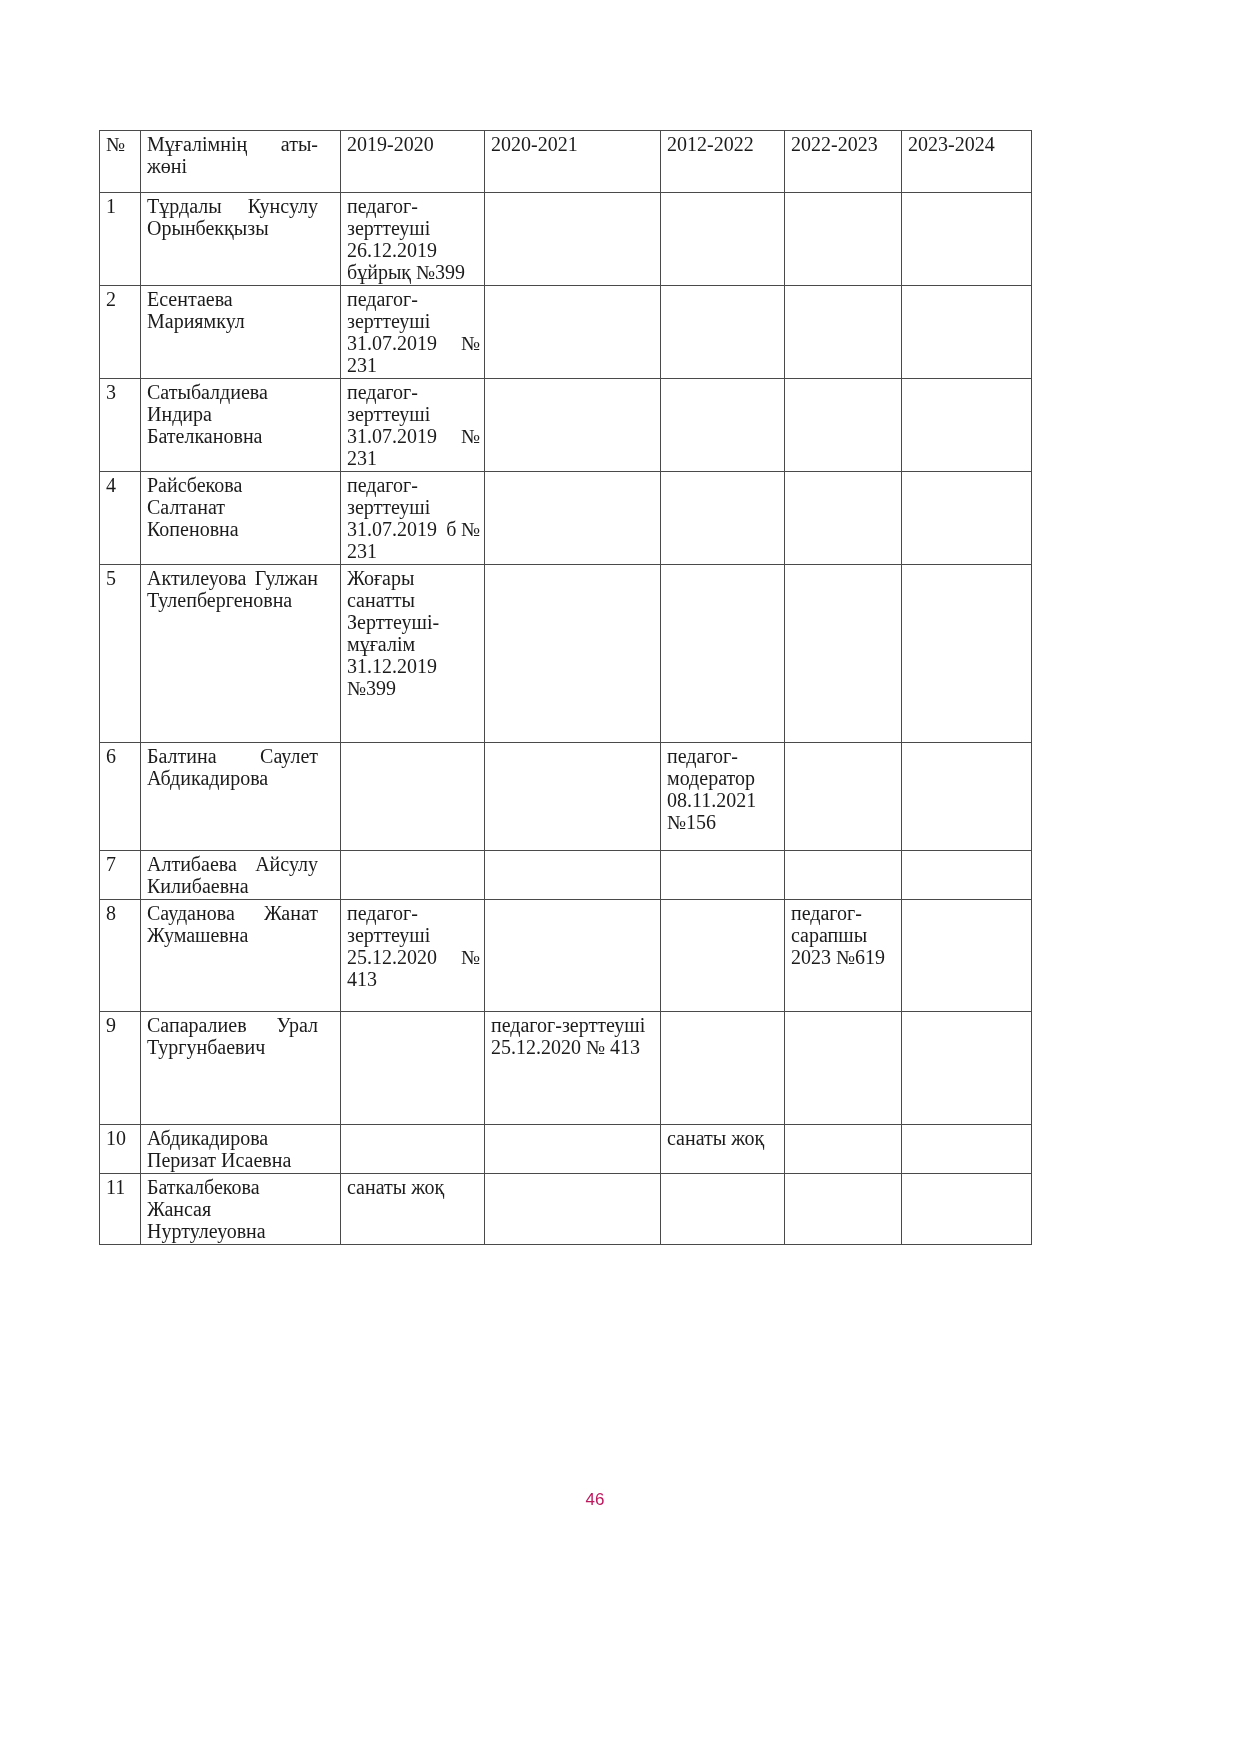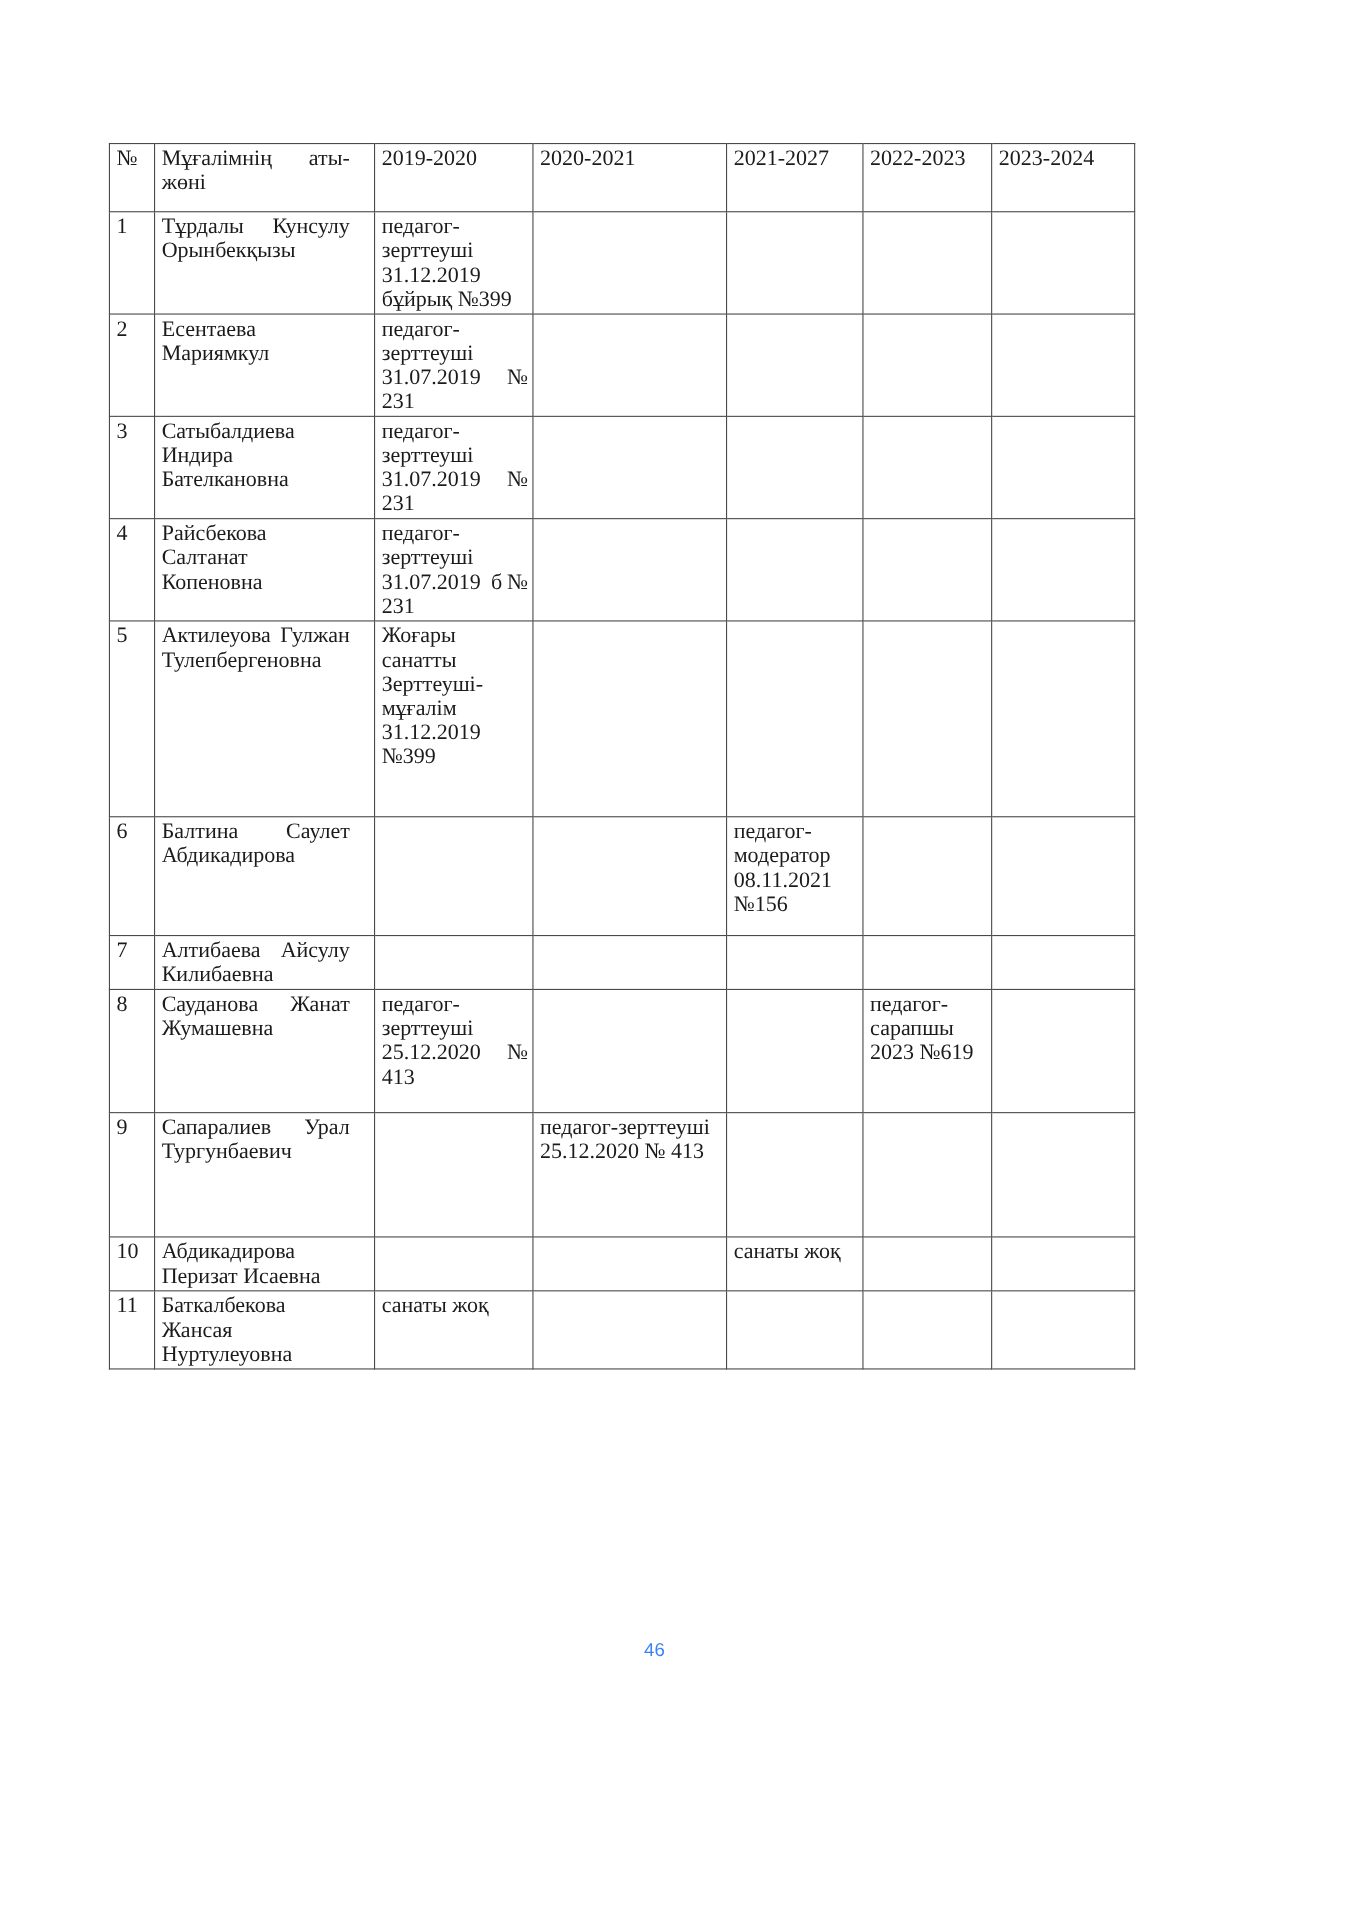--- a/index.html
+++ b/index.html
@@ -50,21 +50,21 @@
   tbody tr:nth-child(13) { height: 66px; }
   tbody tr:nth-child(14) { height: 100px; }
   .page-number {
     position: absolute;
     top: 1490px;
     left: 545px;
     width: 100px;
     text-align: center;
     font-family: "Liberation Sans", "DejaVu Sans", sans-serif;
     font-size: 17px;
-    color: #3b82f6;
+    color: #be185d;
   }
 </style>
 </head>
 <body>
 
 <table class="doc-table">
   <colgroup>
     <col style="width:41px">
     <col style="width:200px">
     <col style="width:144px">
@@ -72,30 +72,30 @@
     <col style="width:124px">
     <col style="width:117px">
     <col style="width:130px">
   </colgroup>
   <thead>
     <tr>
       <th>№</th>
       <th class="col-name">Мұғалімнің аты-жөні</th>
       <th>2019-2020</th>
       <th>2020-2021</th>
-      <th>2021-2027</th>
+      <th>2012-2022</th>
       <th>2022-2023</th>
       <th>2023-2024</th>
     </tr>
   </thead>
   <tbody>
       <tr>
     <td>1</td>
     <td class="col-name">Тұрдалы Кунсулу Орынбекқызы</td>
-    <td>педагог-зерттеуші 31.12.2019 бұйрық №399</td>
+    <td>педагог-зерттеуші 26.12.2019 бұйрық №399</td>
     <td></td>
     <td></td>
     <td></td>
     <td></td>
   </tr>
       <tr>
     <td>2</td>
     <td class="col-name">Есентаева Мариямкул</td>
     <td>педагог-зерттеуші 31.07.2019 № 231</td>
     <td></td>

